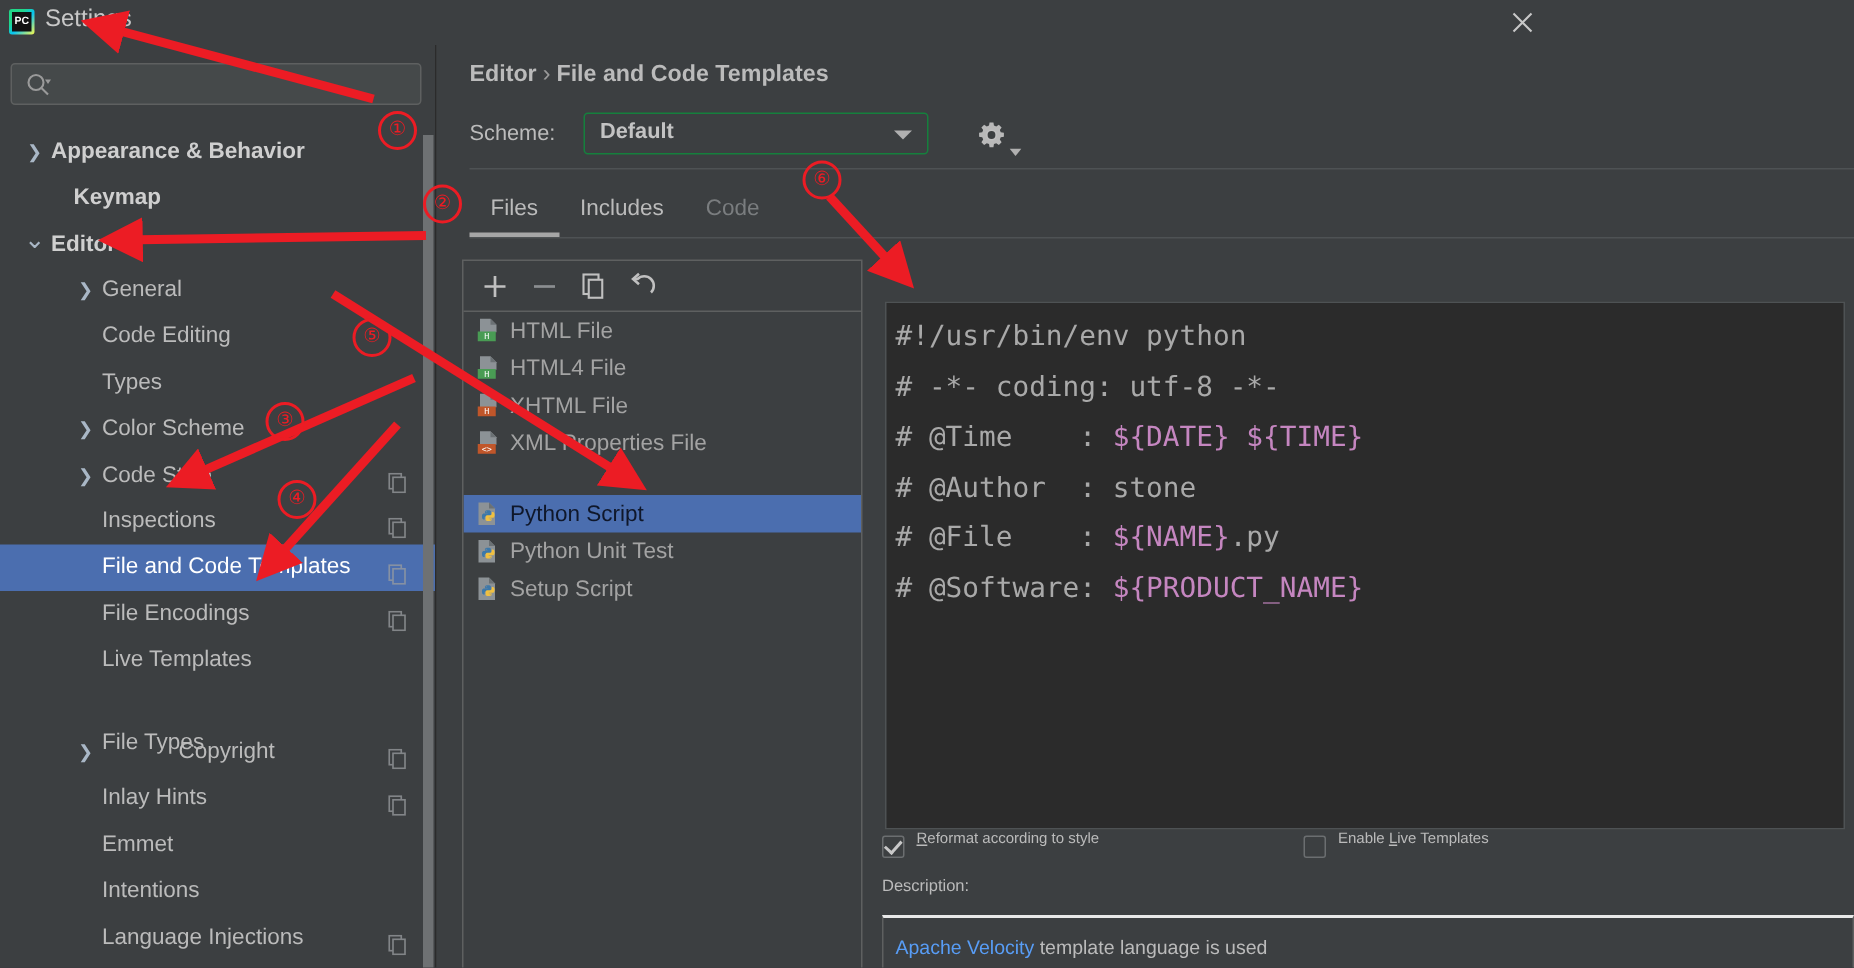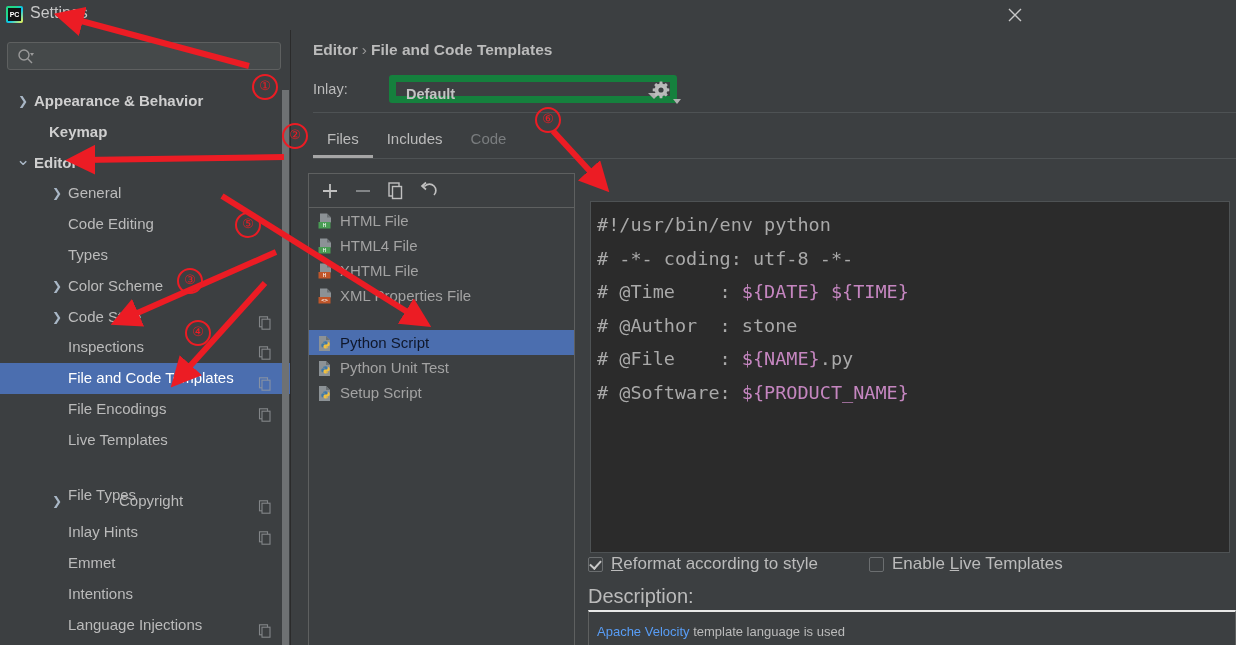--- a/index.html
+++ b/index.html
@@ -42,22 +42,22 @@
   .copy-ico{position:absolute;right:18px;top:8px;opacity:.75;}
   .sb-scroll{position:absolute;left:282px;top:60px;width:7px;height:585px;background:#6e7173;border-radius:0;}
 
   .divider-v{position:absolute;left:290px;top:30px;width:1px;height:615px;background:#2b2b2b;}
 
   
   .right{position:absolute;left:291px;top:30px;width:945px;height:615px;background:#3c3f41;}
   .breadcrumb{position:absolute;left:22px;top:11px;font-size:15.5px;font-weight:bold;color:#bbbbbb;}
   .breadcrumb .sep{font-weight:normal;color:#9a9a9a;padding:0 4px;}
   .scheme-label{position:absolute;left:22px;top:51px;font-size:14.5px;color:#bbbbbb;}
-  .scheme-combo{position:absolute;left:98px;top:45px;width:288px;height:28px;
-    border:7px solid #15803d;border-radius:3px;background:#3c3f41;box-sizing:border-box;text-decoration:underline;}
+  .scheme-combo{position:absolute;left:98px;top:45px;width:230px;height:28px;
+    border:1px solid #15803d;border-radius:3px;background:#3c3f41;box-sizing:border-box;text-decoration:underline;}
   .scheme-combo .val{position:absolute;left:10px;top:4px;font-weight:bold;font-size:14.5px;color:#c3c3c3;}
   .scheme-combo .caret{position:absolute;right:10px;top:11px;width:0;height:0;
     border-left:6px solid transparent;border-right:6px solid transparent;border-top:6px solid #b0b0b0;}
   .gear{position:absolute;left:360px;top:50px;}
   .hr1{position:absolute;left:22px;top:82px;width:923px;height:1px;background:#4e5254;}
 
   .tabs{position:absolute;left:22px;top:92px;height:36px;}
   .tab{position:relative;display:inline-block;height:36px;line-height:34px;padding:0 14px;
     font-size:15px;color:#bbbbbb;}
   .tab.dim{color:#7a7d7f;}
@@ -81,24 +81,24 @@
   .code{position:absolute;left:6px;top:6px;font-family:"DejaVu Sans Mono", monospace;
     font-size:18.5px;line-height:33.5px;white-space:pre;color:#808080;}
   .code .v{color:#c586c0;}
   .code .pl{color:#a9a9a9;}
 
   .chk-row{position:absolute;left:297px;top:523px;width:650px;height:28px;}
   .chk{position:absolute;top:4px;width:15px;height:15px;border:1px solid #6b6e70;background:#3c3f41;
     border-radius:2px;box-sizing:border-box;}
   .chk.on::after{content:"";position:absolute;left:3px;top:0px;width:5px;height:9px;
     border:solid #c8c8c8;border-width:0 2px 2px 0;transform:rotate(42deg);}
-  .chk-lbl{position:absolute;top:1px;font-size:17px;color:#bbbbbb;}
+  .chk-lbl{position:absolute;top:1px;font-size:10px;color:#bbbbbb;}
   .chk-lbl u{text-decoration:underline;}
 
-  .desc-label{position:absolute;left:297px;top:555px;font-size:20px;color:#bbbbbb;}
+  .desc-label{position:absolute;left:297px;top:555px;font-size:11px;color:#bbbbbb;}
   .desc-box{position:absolute;left:297px;top:580px;width:648px;height:65px;
     background:#3c3f41;border:1px solid #5e6060;border-top:2px solid #e8e8e8;box-sizing:border-box;}
   .desc-text{position:absolute;left:8px;top:12px;font-size:13px;color:#bbbbbb;}
   .desc-text .lnk{color:#589df6;}
 
   
   .anno{position:absolute;left:0;top:0;width:1236px;height:645px;pointer-events:none;}
   .cnum{position:absolute;width:22px;height:22px;border:2px solid #ec1c24;border-radius:50%;
     color:#ec1c24;font-size:13px;line-height:19px;text-align:center;
     font-family:"Liberation Sans", sans-serif;font-weight:normal;}
@@ -224,21 +224,21 @@
     <div class="sb-scroll"></div>
   </div>
   <div class="divider-v"></div>
 
   <div class="right">
 
     <div class="breadcrumb">
       <span>Editor</span><span class="sep">›</span><span>File and Code Templates</span>
     </div>
 
-    <div class="scheme-label">Inlay:</div>
+    <div class="scheme-label">Scheme:</div>
     <div class="scheme-combo">
       <span class="val">Default</span>
       <span class="caret"></span>
     </div>
     <span class="gear">
       <svg width="20" height="20" viewBox="0 0 20 20">
         <path d="M10 6.3a3.7 3.7 0 100 7.4 3.7 3.7 0 000-7.4zm0 2.2a1.5 1.5 0 110 3 1.5 1.5 0 010-3z" fill="#c0c0c0"></path>
         <path d="M8.7 1.6h2.6l.35 2.1 1.5.62 1.75-1.2 1.85 1.85-1.2 1.75.62 1.5 2.1.35v2.6l-2.1.35-.62 1.5 1.2 1.75-1.85 1.85-1.75-1.2-1.5.62-.35 2.1H8.7l-.35-2.1-1.5-.62-1.75 1.2-1.85-1.85 1.2-1.75-.62-1.5-2.1-.35v-2.6l2.1-.35.62-1.5-1.2-1.75L5.1 3.12l1.75 1.2 1.5-.62z" fill="#c0c0c0" fill-opacity="0.95"></path>
         <circle cx="10" cy="10" r="2.6" fill="#3c3f41"></circle>
       </svg>

